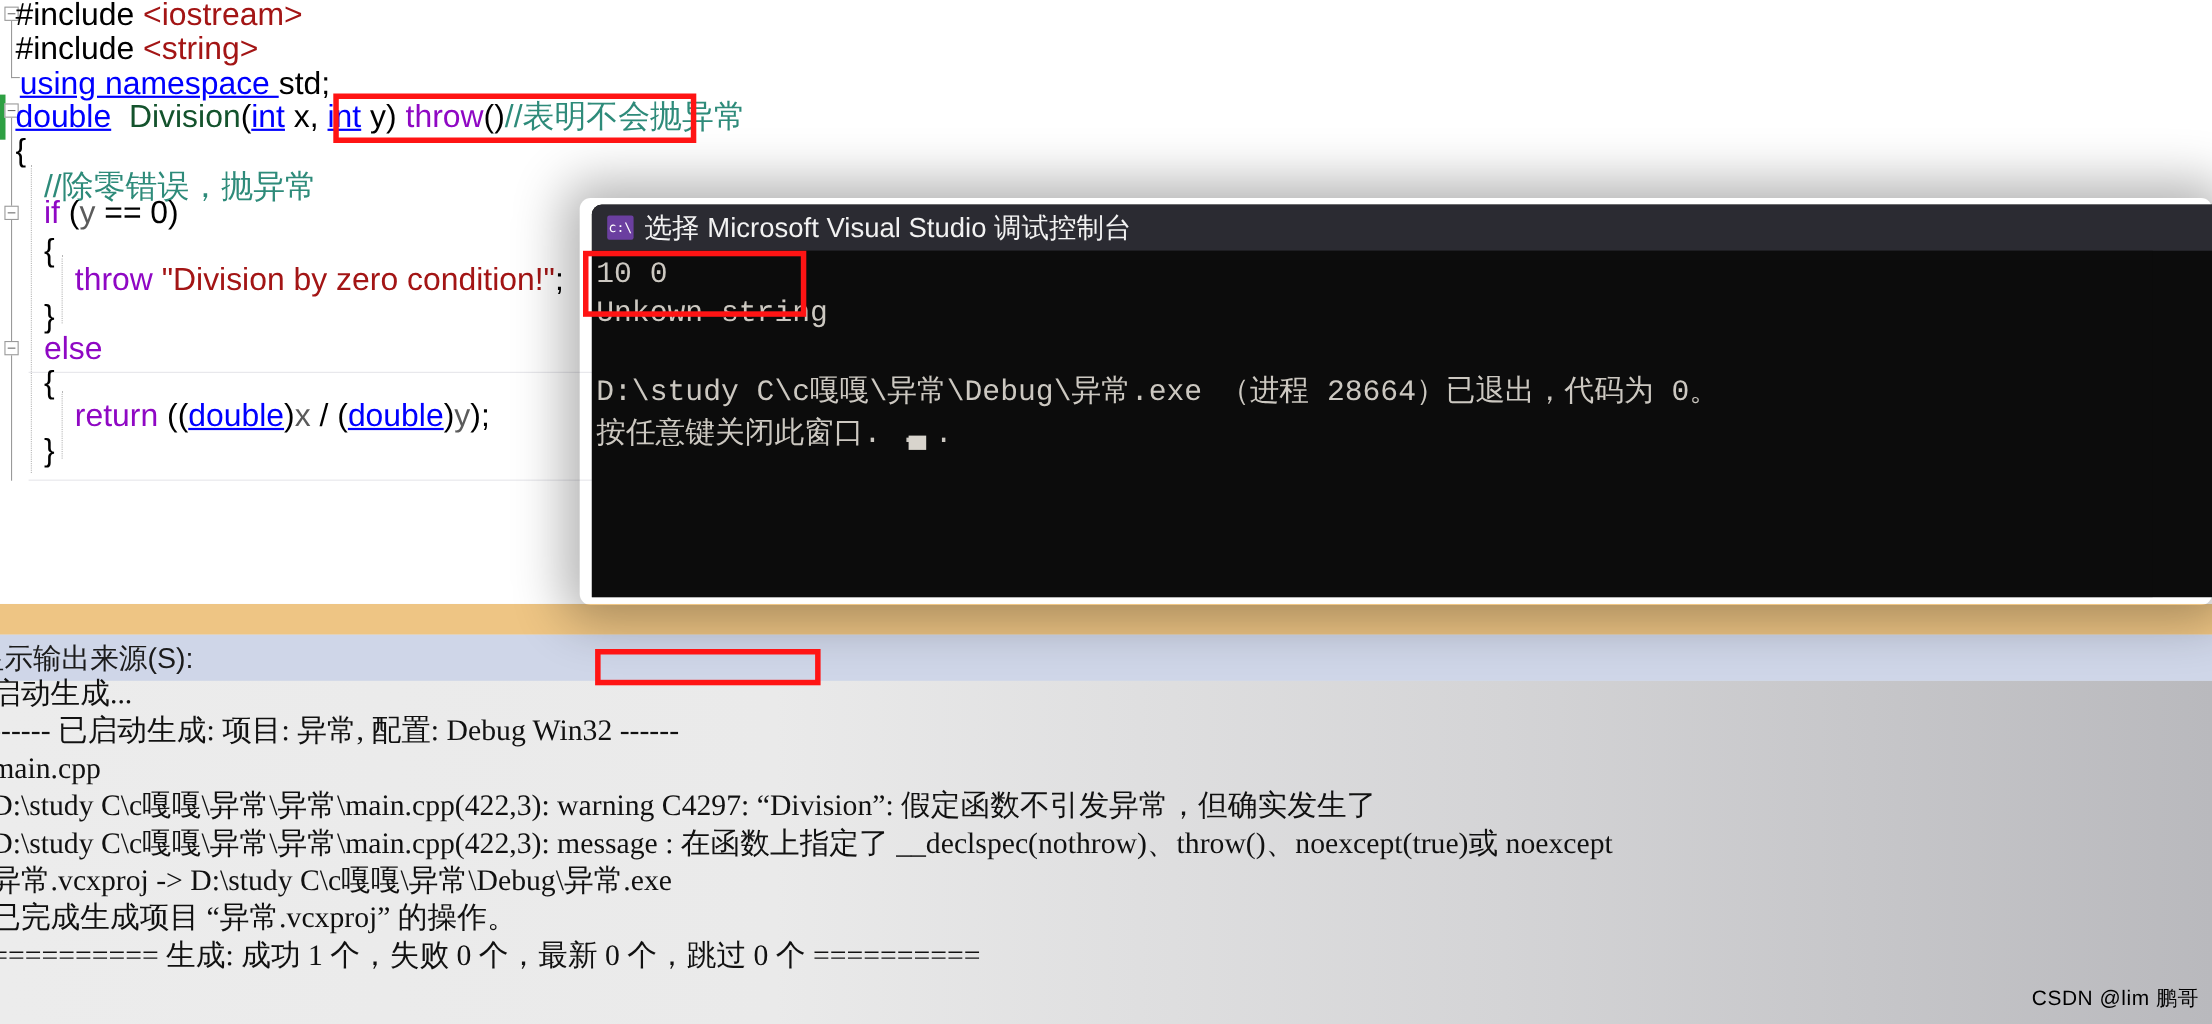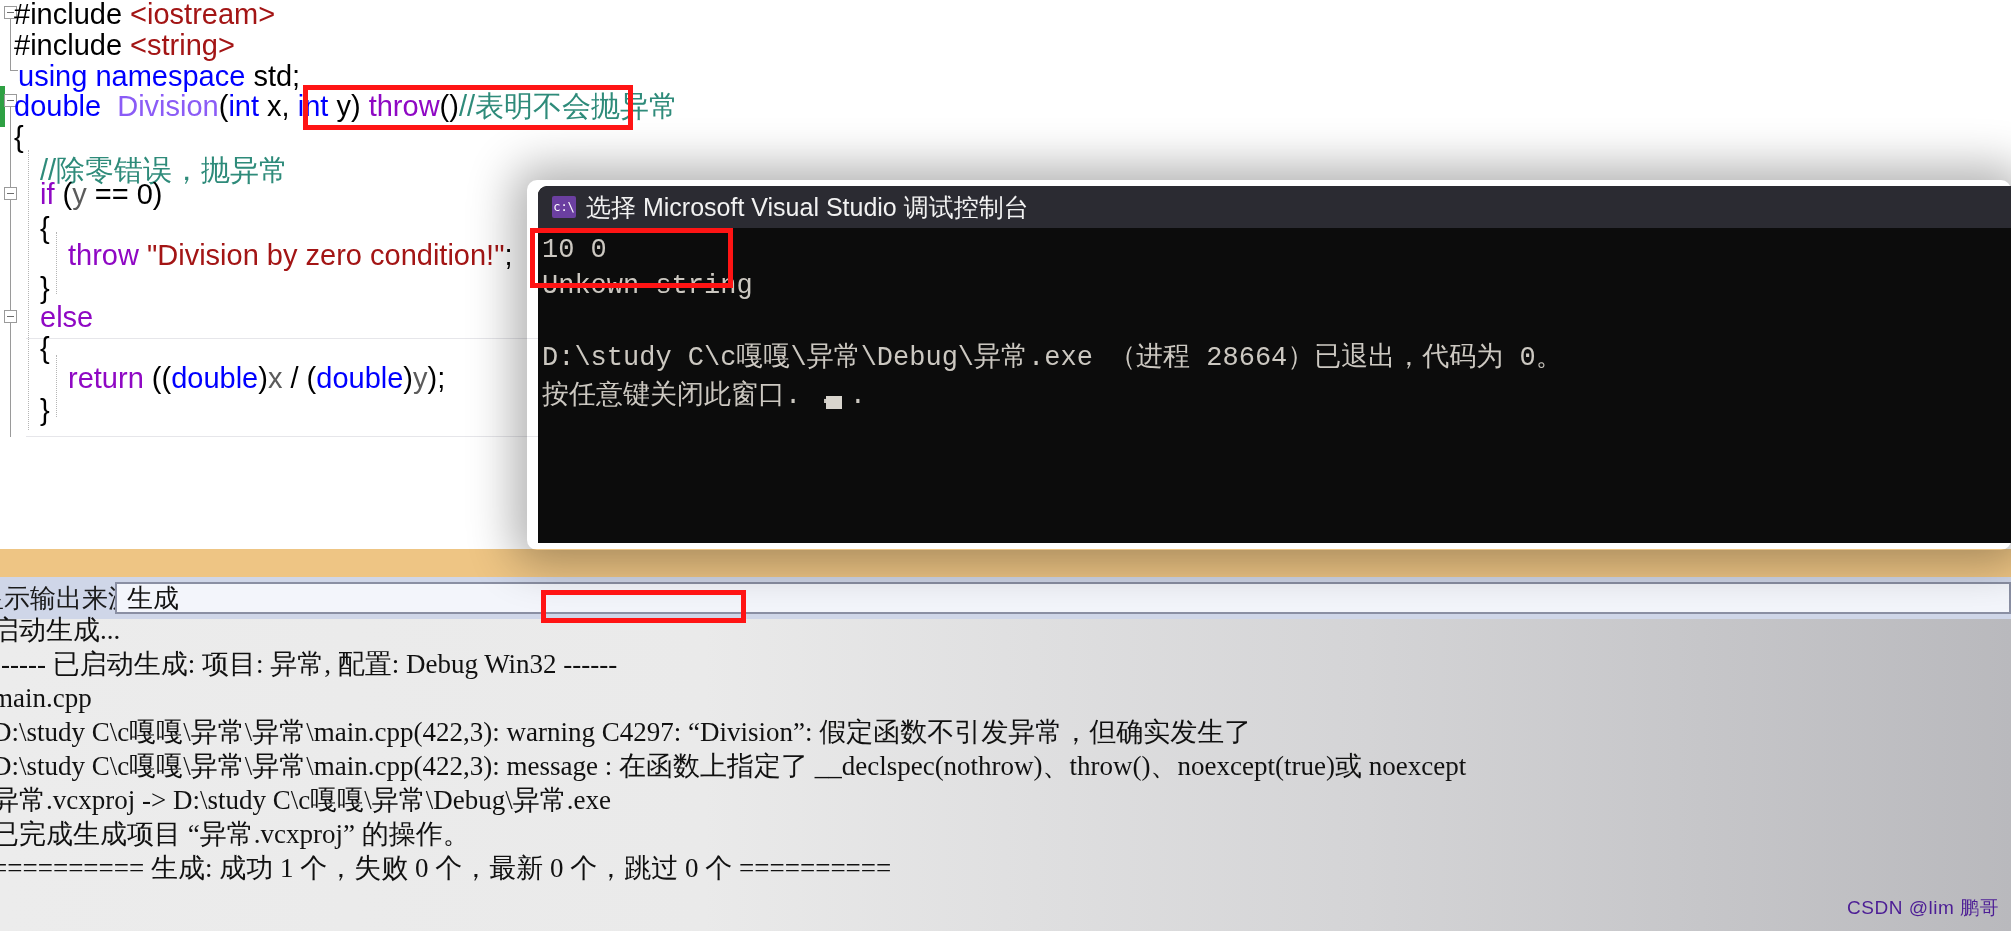--- a/index.html
+++ b/index.html
@@ -26,22 +26,22 @@
     position:absolute;left:0;top:0;width:26px;height:549px;
     background:#ffffff;
   }
   .code-line{
     position:absolute;left:0;height:41px;line-height:41px;white-space:pre;
   }
 
   
   .c-pre{color:#000000;}
   .c-str{color:#a31515;}
-  .c-kw{color:#0000ff;}
-  .c-fn{color:#8b5cf6;text-align:right;}
+  .c-kw{color:#0000ff;text-decoration:underline;}
+  .c-fn{color:#14532d;text-align:right;}
   .c-ctl{color:#8f08c4;}
   .c-comcn{color:#2e8b7a;}
   .c-plain{color:#000000;}
   .c-var{color:#5b5b5b;}
 
   
   .outline-box{
     position:absolute;width:13px;height:13px;border:1px solid #9a9a9a;background:#fff;
     box-sizing:border-box;
   }
@@ -142,21 +142,21 @@
 
   
   .redbox{
     position:absolute;border:5px solid #ff1414;box-sizing:border-box;
     background:transparent;pointer-events:none;
   }
 
   
   .watermark{
     position:absolute;right:12px;bottom:10px;
-    font-size:19px;color:#4c1d95;
+    font-size:19px;color:#000000;
     font-family:"Liberation Sans", sans-serif;
     letter-spacing:0.5px;
     white-space:nowrap;
   }
 </style>
 </head>
 <body>
 
 <div id="root">
 
@@ -186,23 +186,20 @@
     <div class="sep-line" style="top:436px;"></div>
 
     <div id="code-lines"><div class="code-line" style="top: -6px; left: 14px;"><span class="c-pre">#include </span><span class="c-str">&lt;iostream&gt;</span></div><div class="code-line" style="top: 25px; left: 14px;"><span class="c-pre">#include </span><span class="c-str">&lt;string&gt;</span></div><div class="code-line" style="top: 56px; left: 18px;"><span class="c-kw">using namespace </span><span class="c-plain">std;</span></div><div class="code-line" style="top: 86px; left: 14px;"><span class="c-kw">double</span><span class="c-plain">  </span><span class="c-fn">Division</span><span class="c-plain">(</span><span class="c-kw">int</span><span class="c-plain"> x, </span><span class="c-kw">int</span><span class="c-plain"> y) </span><span class="c-ctl">throw</span><span class="c-plain">()</span><span class="c-comcn">//表明不会抛异常</span></div><div class="code-line" style="top: 117px; left: 14px;"><span class="c-plain">{</span></div><div class="code-line" style="top: 150px; left: 40px;"><span class="c-comcn">//除零错误，抛异常</span></div><div class="code-line" style="top: 174px; left: 40px;"><span class="c-ctl">if</span><span class="c-plain"> (</span><span class="c-var">y</span><span class="c-plain"> == 0)</span></div><div class="code-line" style="top: 208px; left: 40px;"><span class="c-plain">{</span></div><div class="code-line" style="top: 235px; left: 68px;"><span class="c-ctl">throw</span><span class="c-plain"> </span><span class="c-str">"Division by zero condition!"</span><span class="c-plain">;</span></div><div class="code-line" style="top: 268px; left: 40px;"><span class="c-plain">}</span></div><div class="code-line" style="top: 297px; left: 40px;"><span class="c-ctl">else</span></div><div class="code-line" style="top: 328px; left: 40px;"><span class="c-plain">{</span></div><div class="code-line" style="top: 358px; left: 68px;"><span class="c-ctl">return</span><span class="c-plain"> ((</span><span class="c-kw">double</span><span class="c-plain">)</span><span class="c-var">x</span><span class="c-plain"> / (</span><span class="c-kw">double</span><span class="c-plain">)</span><span class="c-var">y</span><span class="c-plain">);</span></div><div class="code-line" style="top: 390px; left: 40px;"><span class="c-plain">}</span></div></div>
   </div>
 
   <div class="output-pane">
     <div class="orange-bar"></div>
 
     <div class="out-toolbar"></div>
     <div class="out-label">显示输出来源(S):</div>
-    <div class="out-combo">
-      <div class="out-combo-text">生成</div>
-    </div>
 
     <div class="out-body">
       <div id="output-lines"><div class="out-line" style="top: -6px;">启动生成...</div><div class="out-line" style="top: 28px;">------ 已启动生成: 项目: 异常, 配置: Debug Win32 ------</div><div class="out-line" style="top: 62px;">main.cpp</div><div class="out-line" style="top: 96px;">D:\study C\c嘎嘎\异常\异常\main.cpp(422,3): warning C4297: “Division”: 假定函数不引发异常，但确实发生了</div><div class="out-line" style="top: 130px;">D:\study C\c嘎嘎\异常\异常\main.cpp(422,3): message : 在函数上指定了 __declspec(nothrow)、throw()、noexcept(true)或 noexcept</div><div class="out-line" style="top: 164px;">异常.vcxproj -&gt; D:\study C\c嘎嘎\异常\Debug\异常.exe</div><div class="out-line" style="top: 198px;">已完成生成项目 “异常.vcxproj” 的操作。</div><div class="out-line" style="top: 232px;">========== 生成: 成功 1 个，失败 0 个，最新 0 个，跳过 0 个 ==========</div></div>
     </div>
   </div>
 
   <div class="console-shadow"></div>
   <div class="console">
     <div class="console-titlebar">
       <div class="console-icon">

